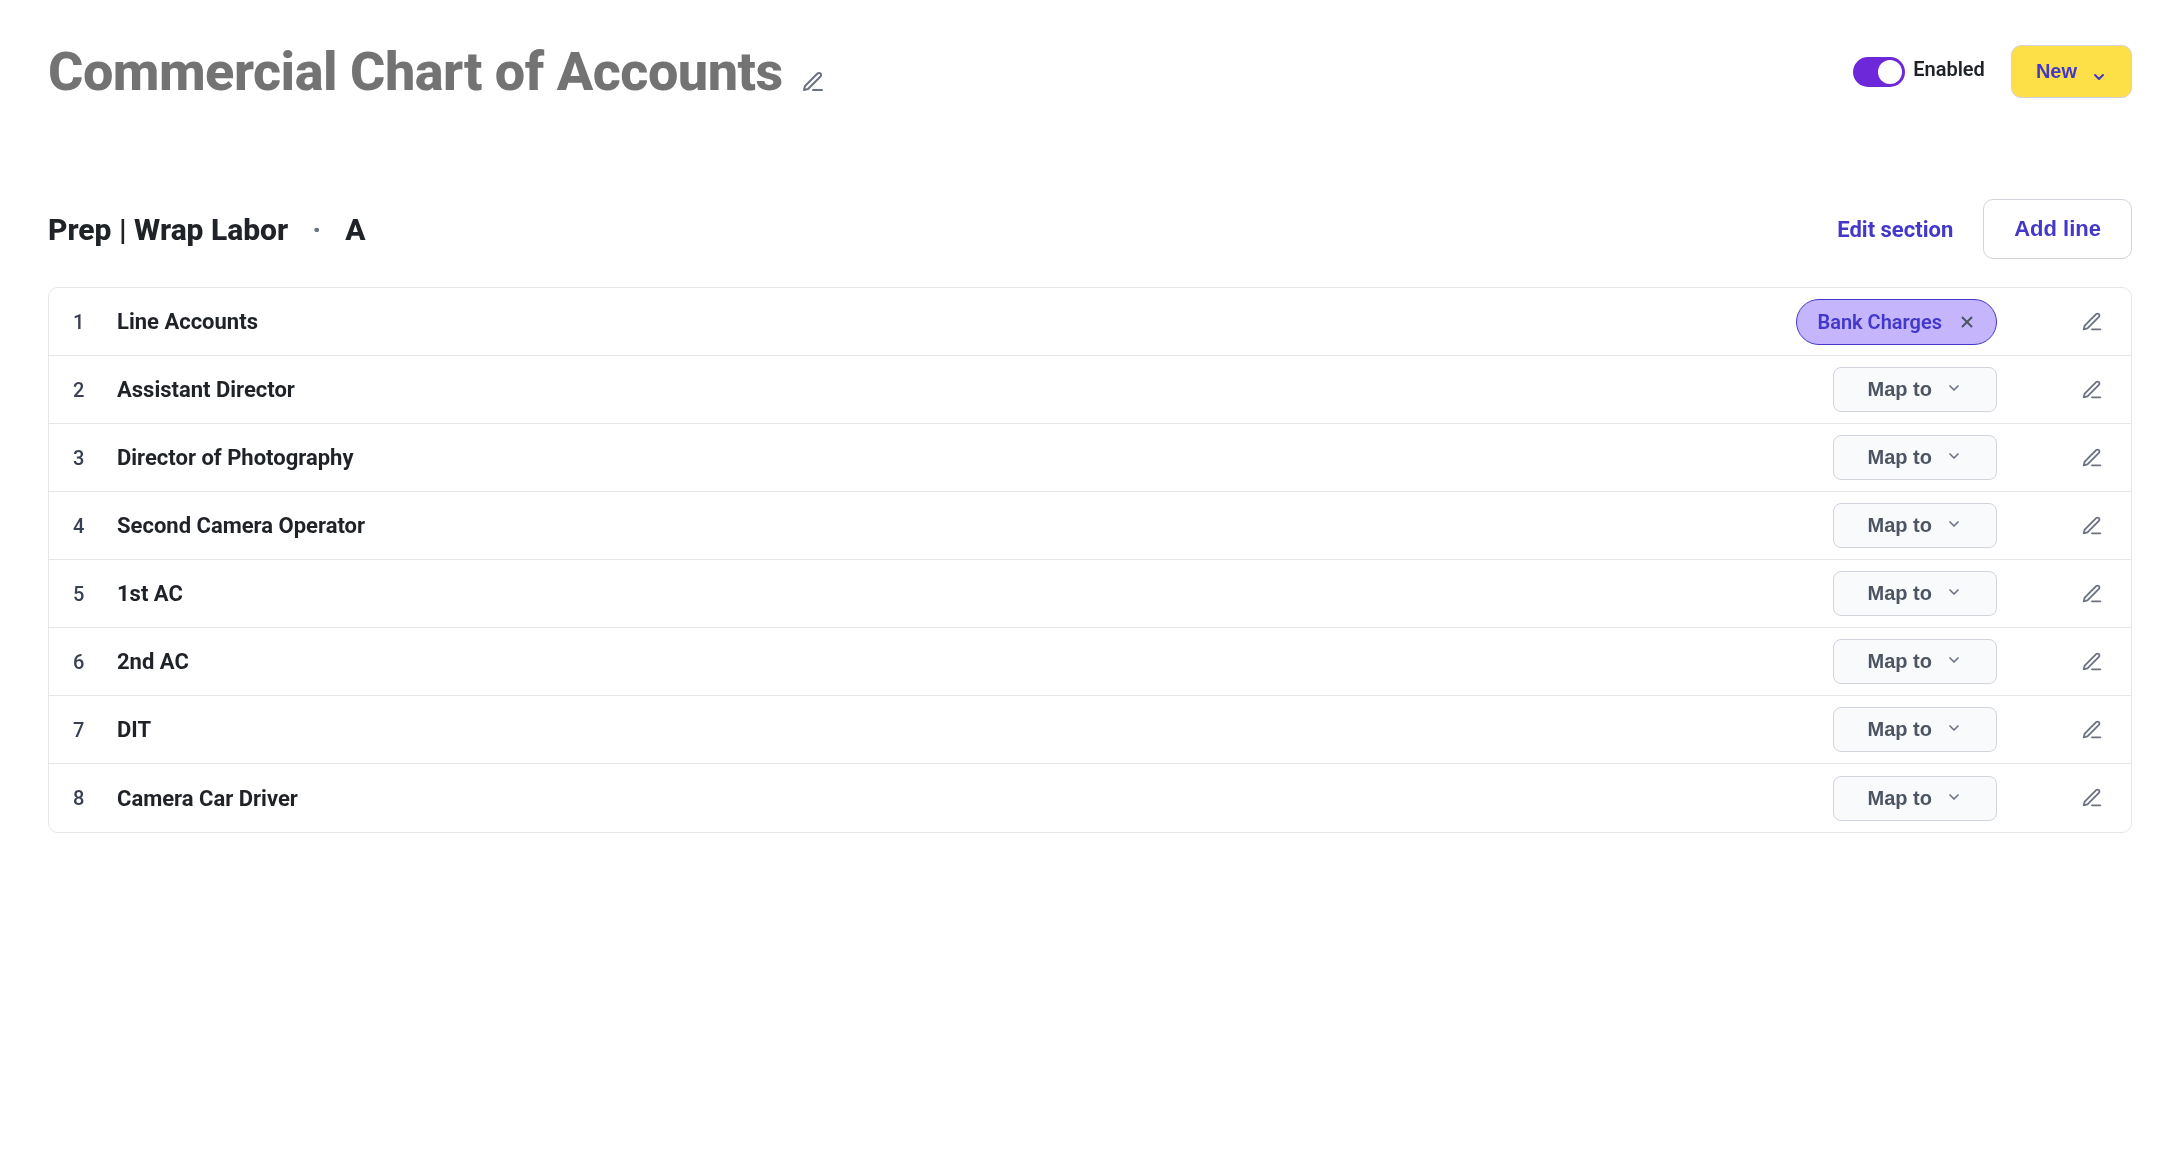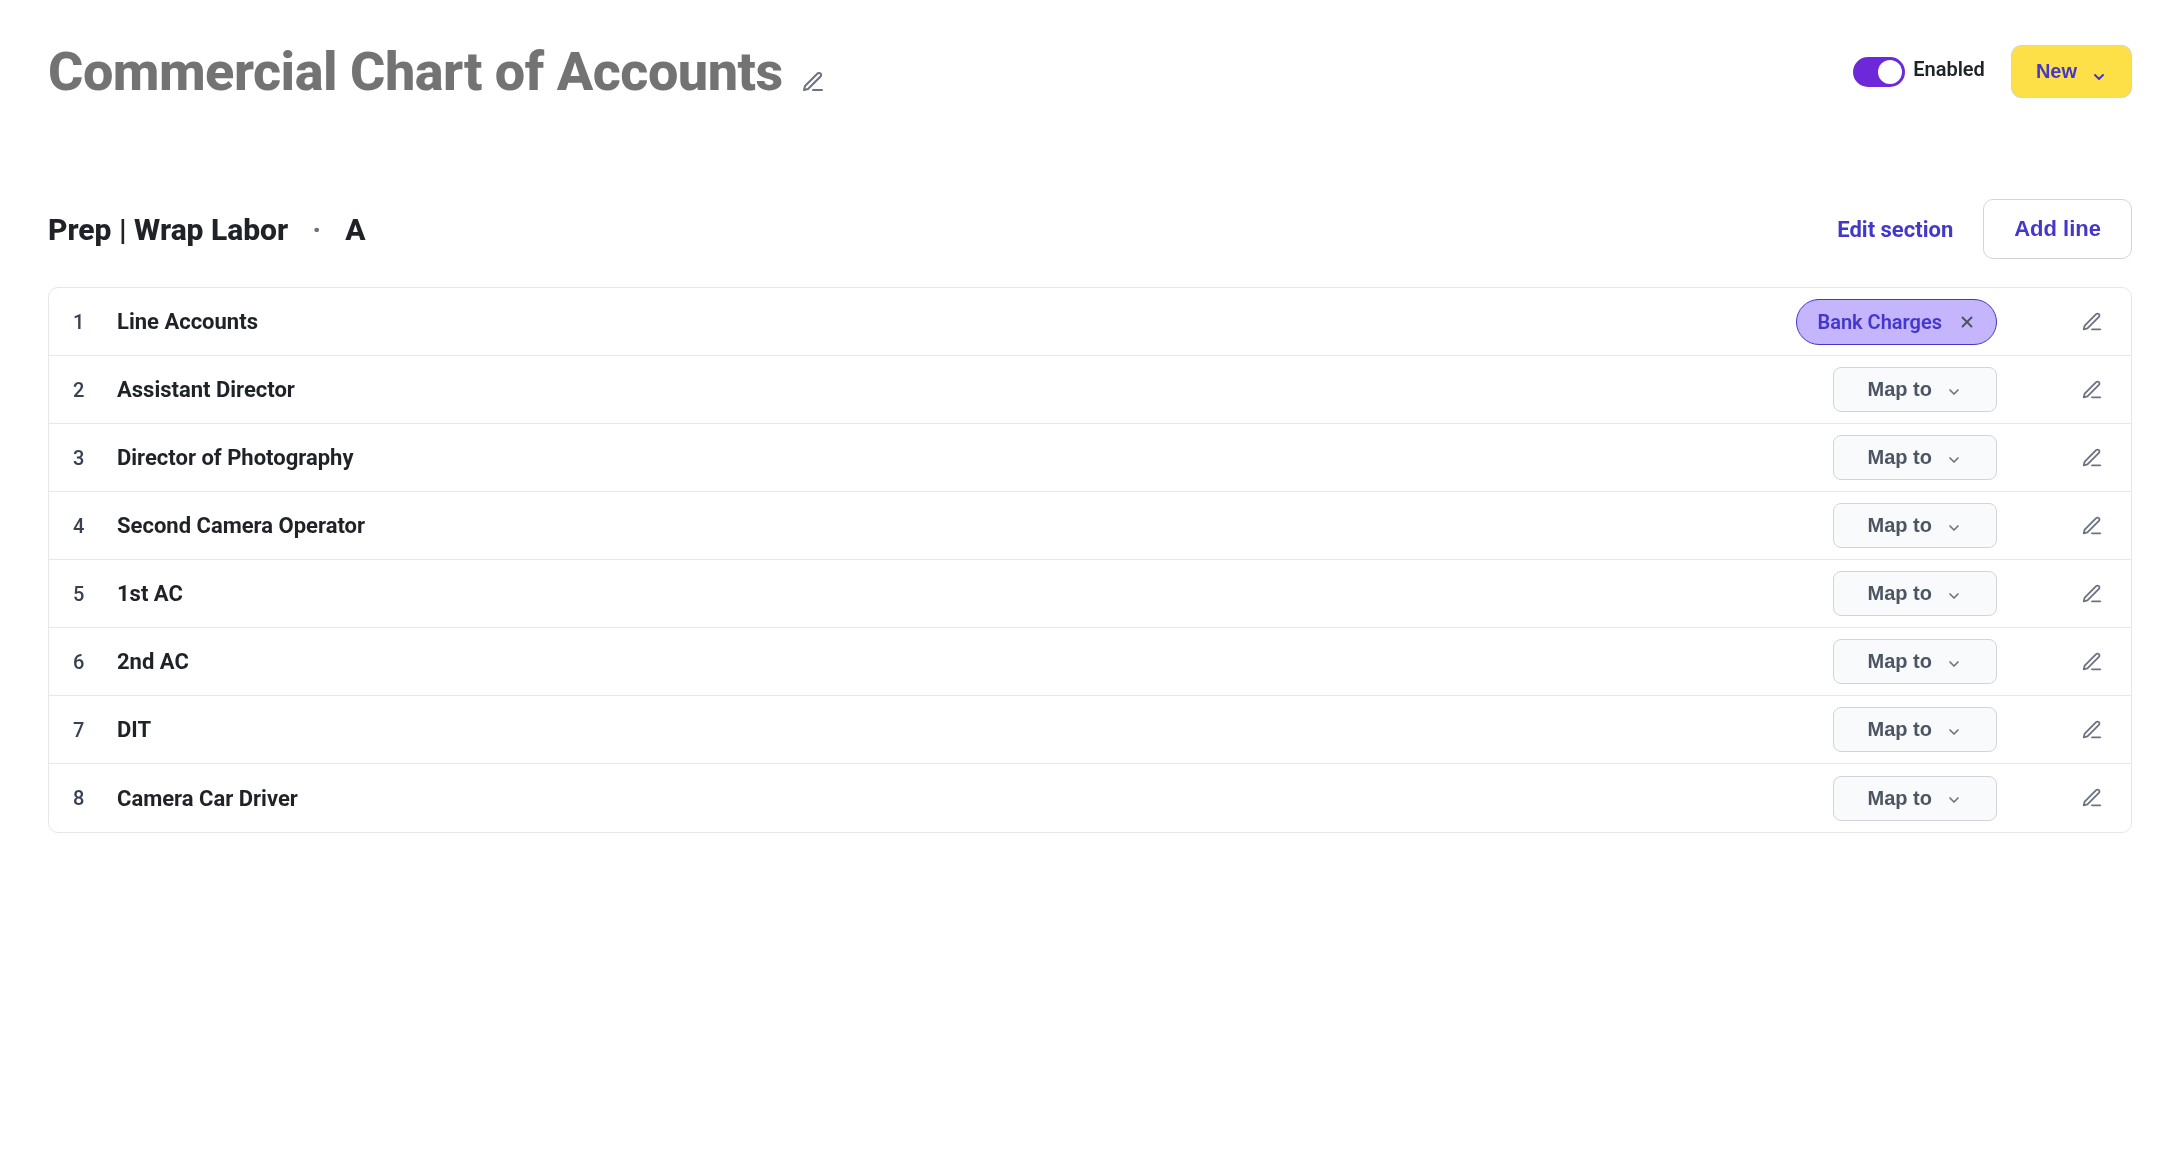--- a/index.html
+++ b/index.html
@@ -153,21 +153,21 @@
     .map-btn {
       border: 1px solid #d1d5db;
       background: #f9fafb;
       border-radius: 8px;
       padding: 10px 34px;
       font-size: 20px;
       font-weight: 600;
       color: #4b5563;
       cursor: pointer;
       display: inline-flex;
-      align-items: center;
+      align-items: flex-start;
       gap: 14px;
       min-width: 160px;
       justify-content: center;
     }
     .row-edit {
       width: 110px;
       display: flex;
       justify-content: flex-end;
       align-items: center;
       padding-right: 4px;

